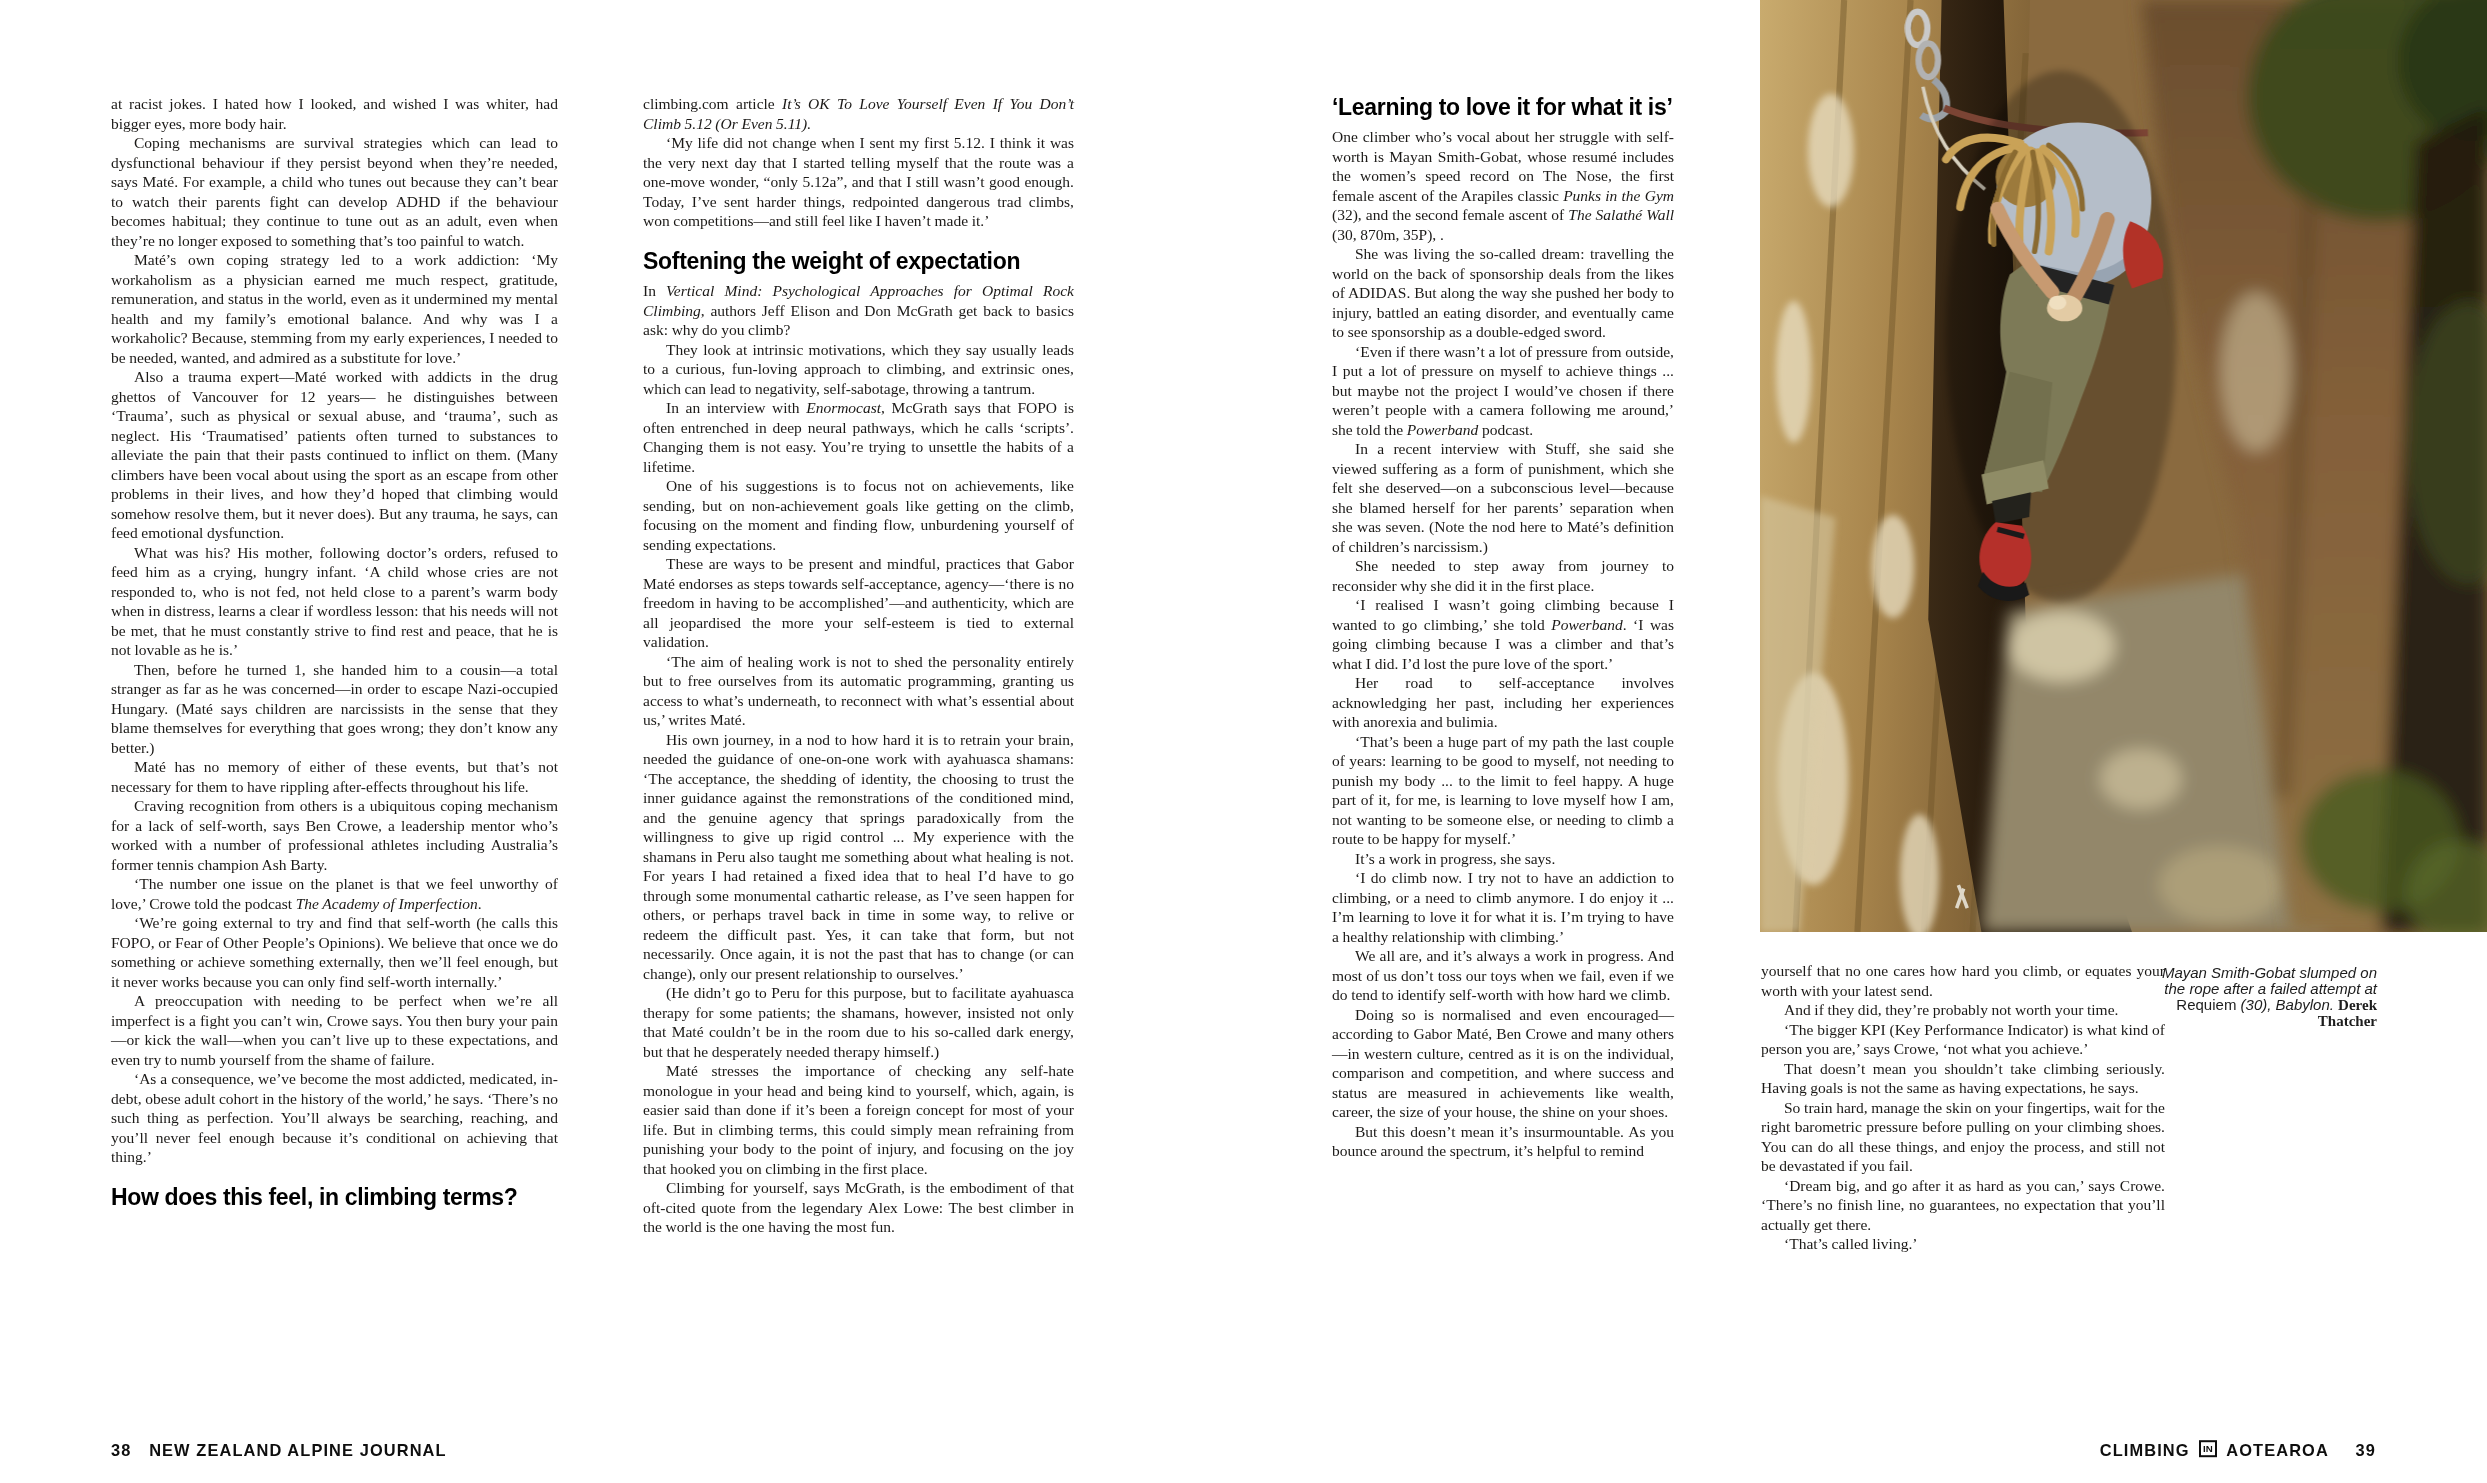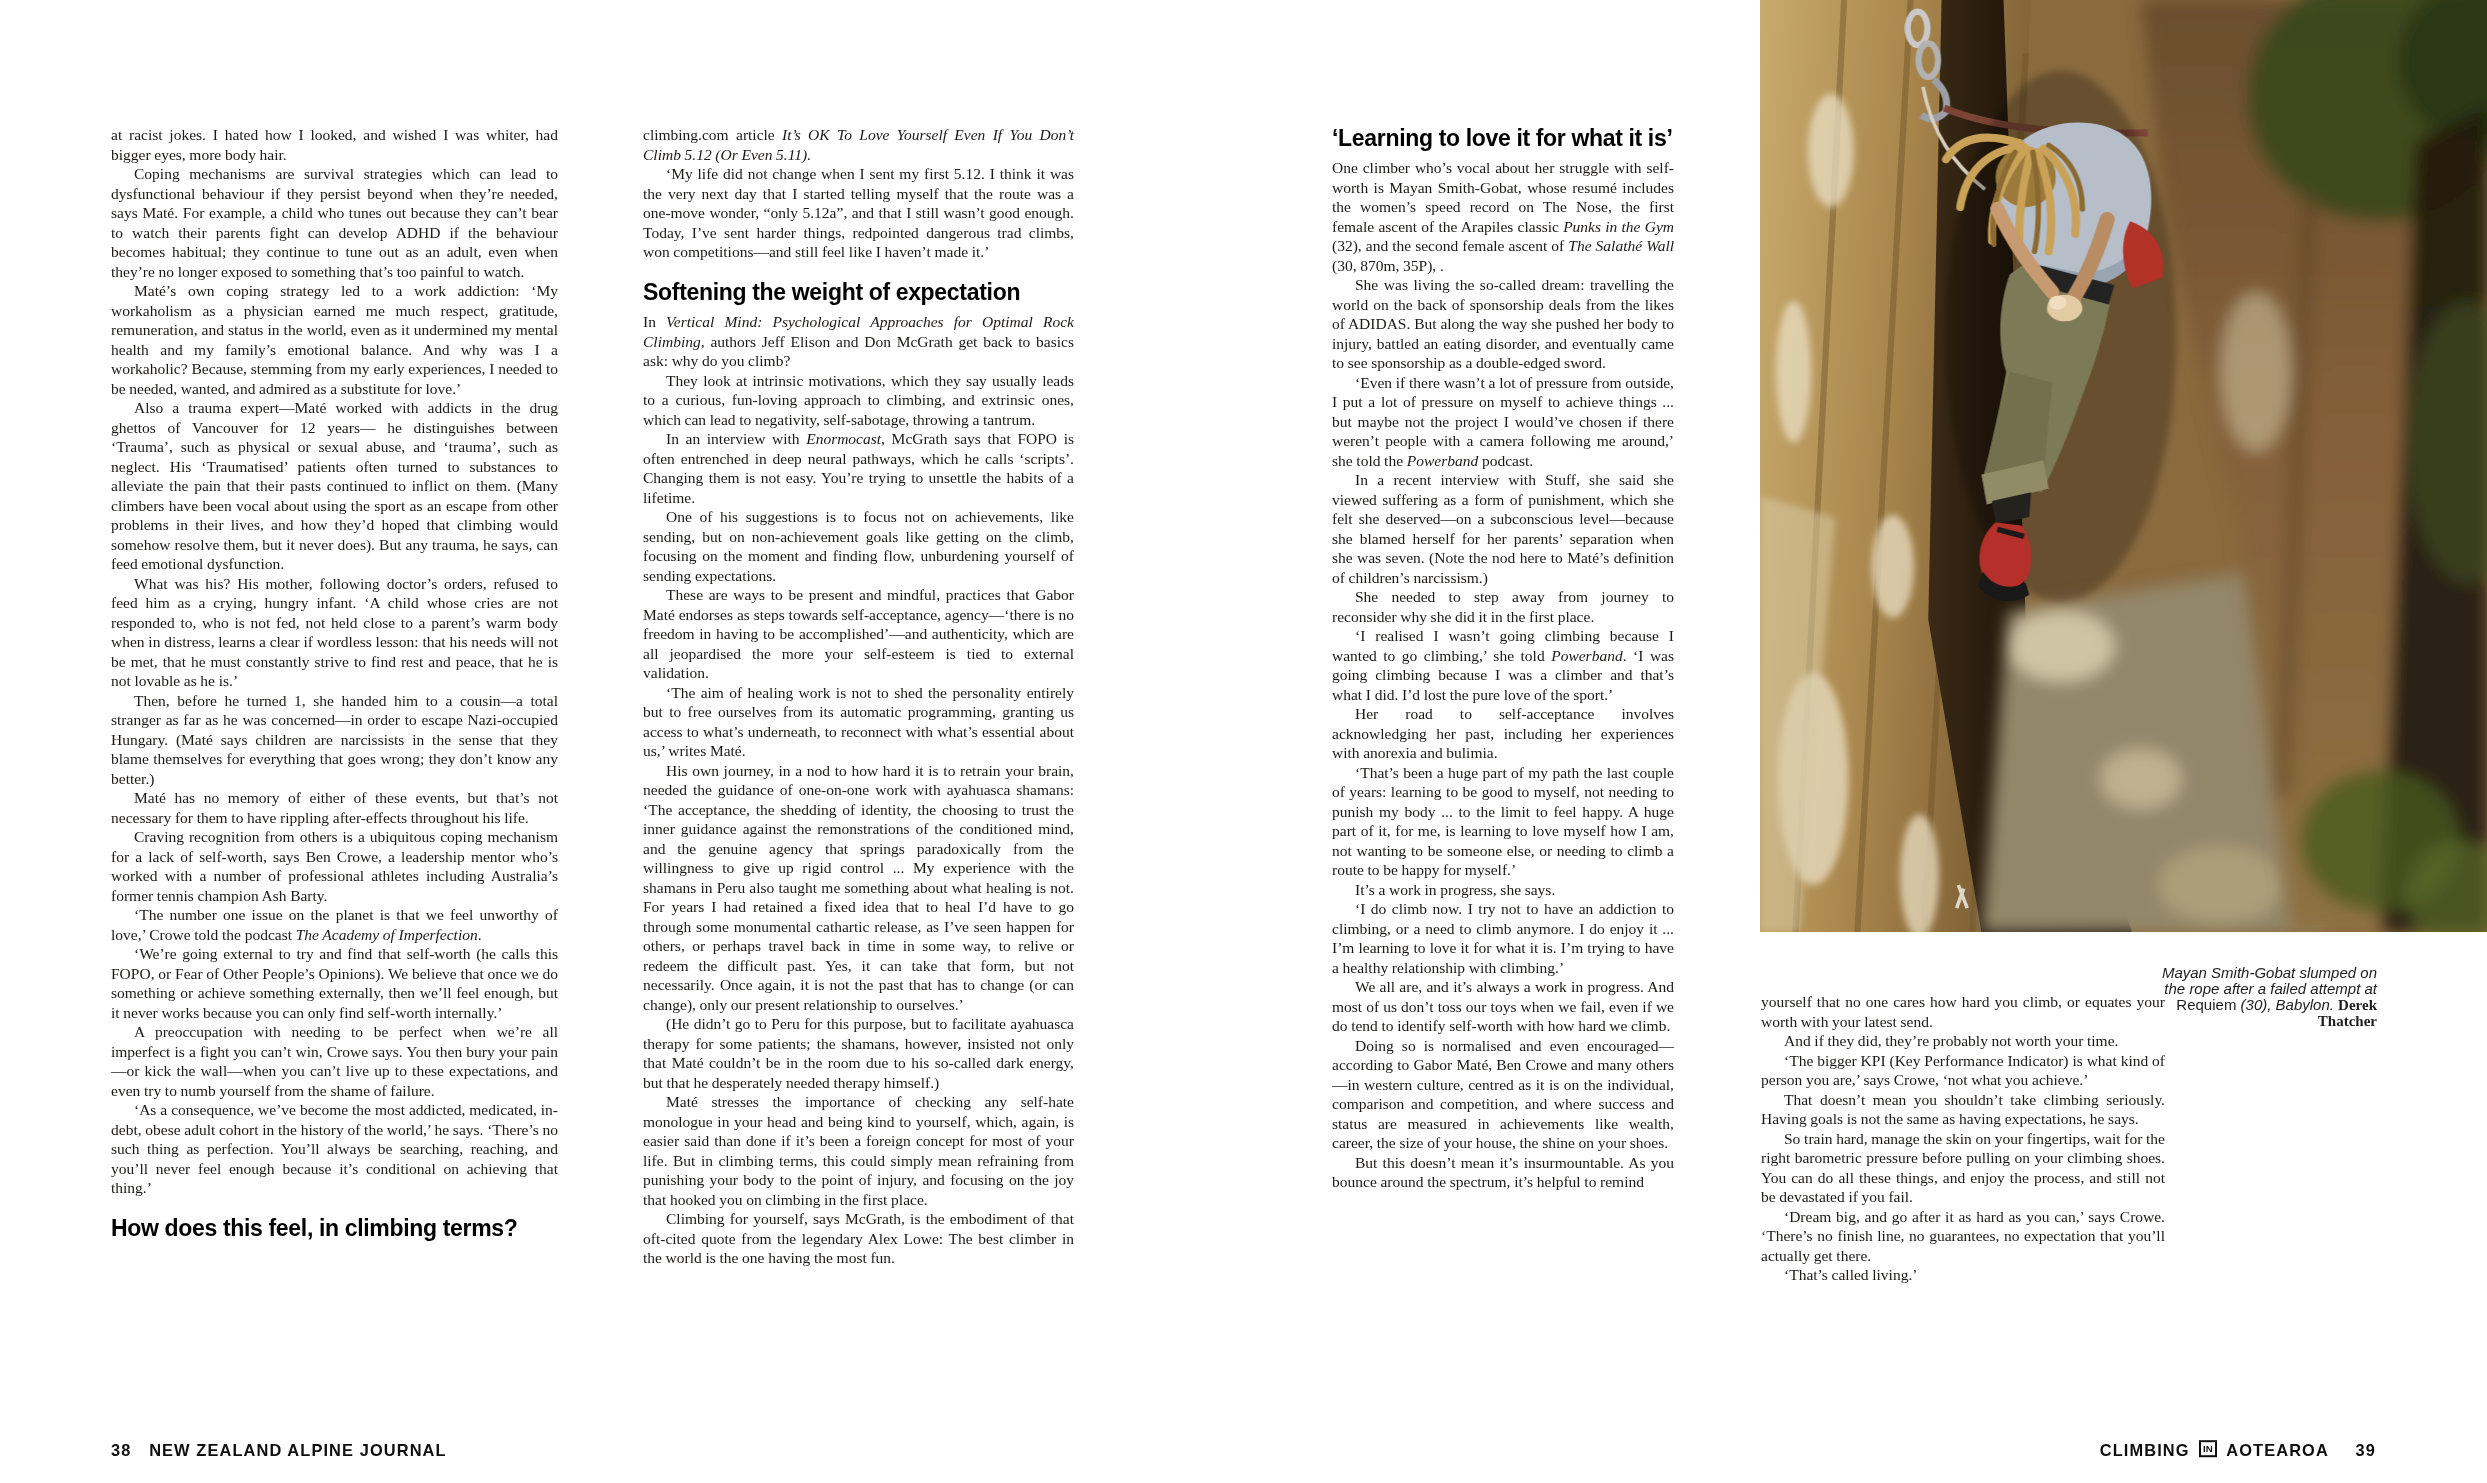--- a/index.html
+++ b/index.html
@@ -1,19 +1,19 @@
 <!DOCTYPE html>
 <html lang="en" style="font-size:14px"><head>
 <meta charset="utf-8">
 <style>
   html,body{margin:0;padding:0;background:#ffffff;}
   #spread{position:relative;width:2487px;height:1483px;background:#ffffff;overflow:hidden;
           font-family:"Liberation Serif",serif;color:#1b1917;}
   .col{position:absolute;top:94px;text-align:justify;font-size:15.5px;line-height:19.5px;
-       hyphens:auto;-webkit-hyphens:auto;word-spacing:-0.2px;margin-top:31px;}
+       hyphens:auto;-webkit-hyphens:auto;word-spacing:-0.2px;}
   .col p{margin:0;text-indent:23px;}
   .col p.fl{text-indent:0;}
   #col1{left:111px;width:447px;}
   #col2{left:643px;width:431px;}
   #col3{left:1332px;width:342px;}
   #col4{left:1761px;top:961px;width:404px;}
   h2.sec{font-family:"Liberation Sans",sans-serif;font-weight:700;font-size:23px;line-height:26px;
          margin:17.7px 0 7px 0;letter-spacing:-0.3px;color:#000;text-align:left;text-indent:0;}
   #col3 h2.sec{margin-top:0;}
   .seg-i{font-style:italic;}

